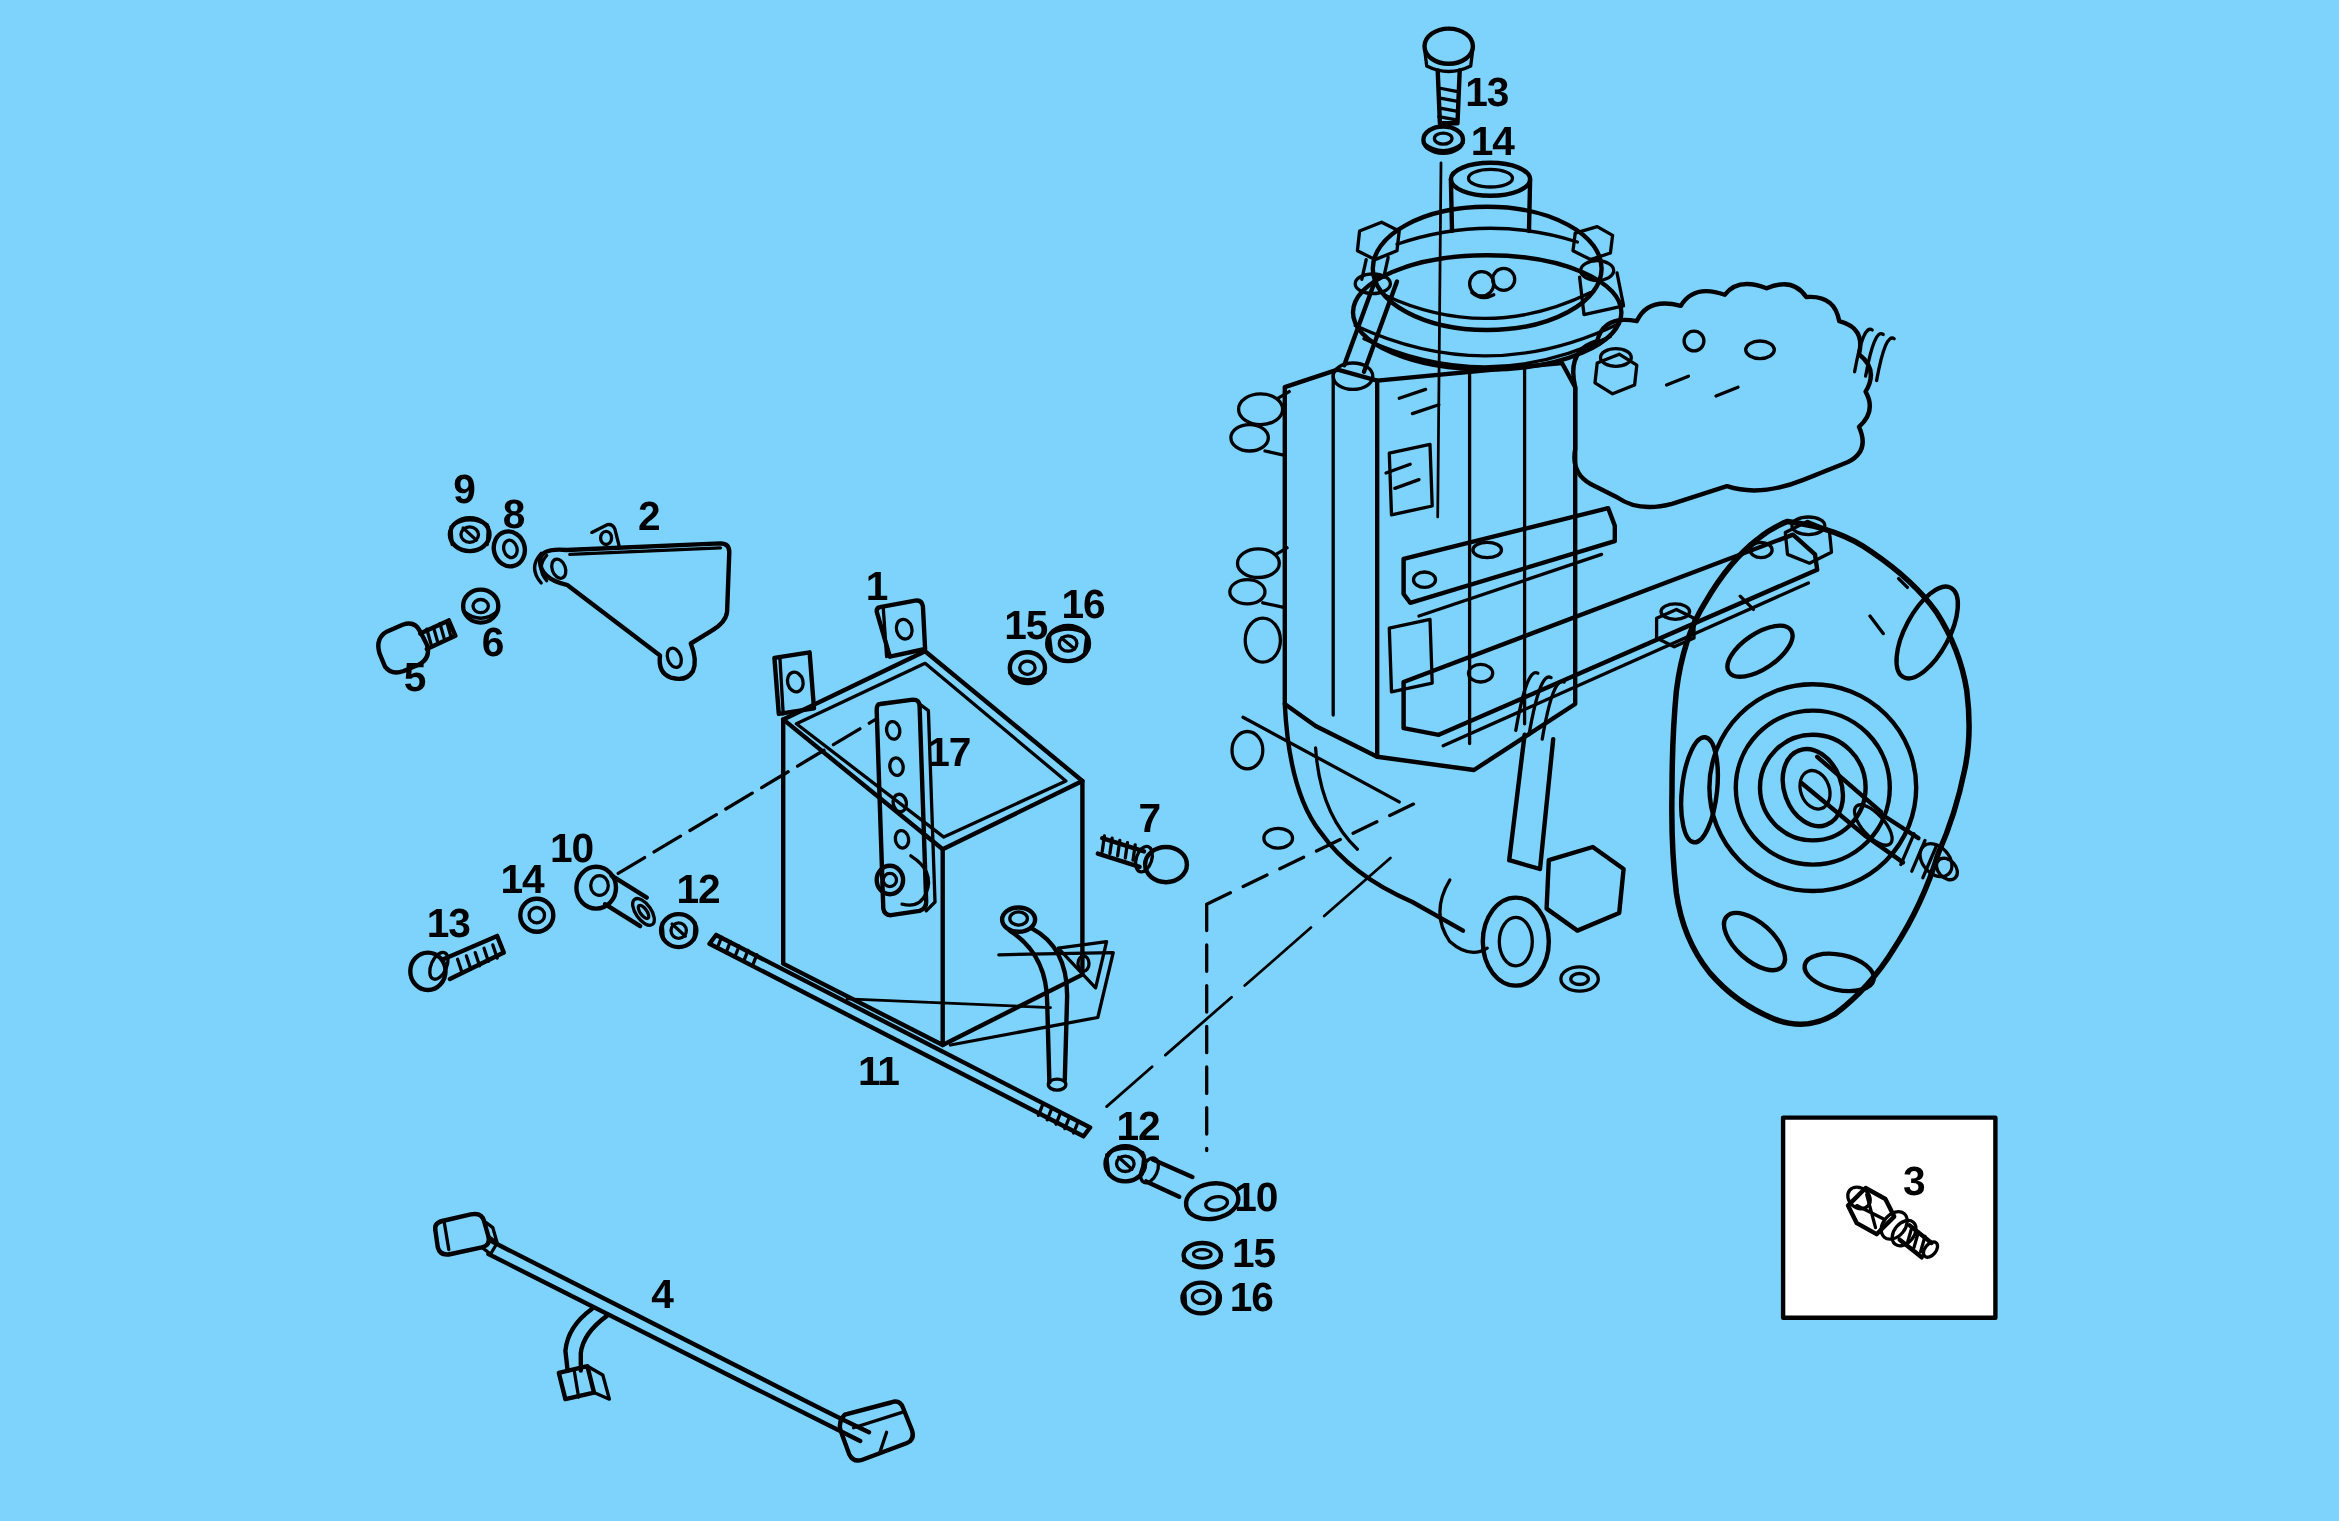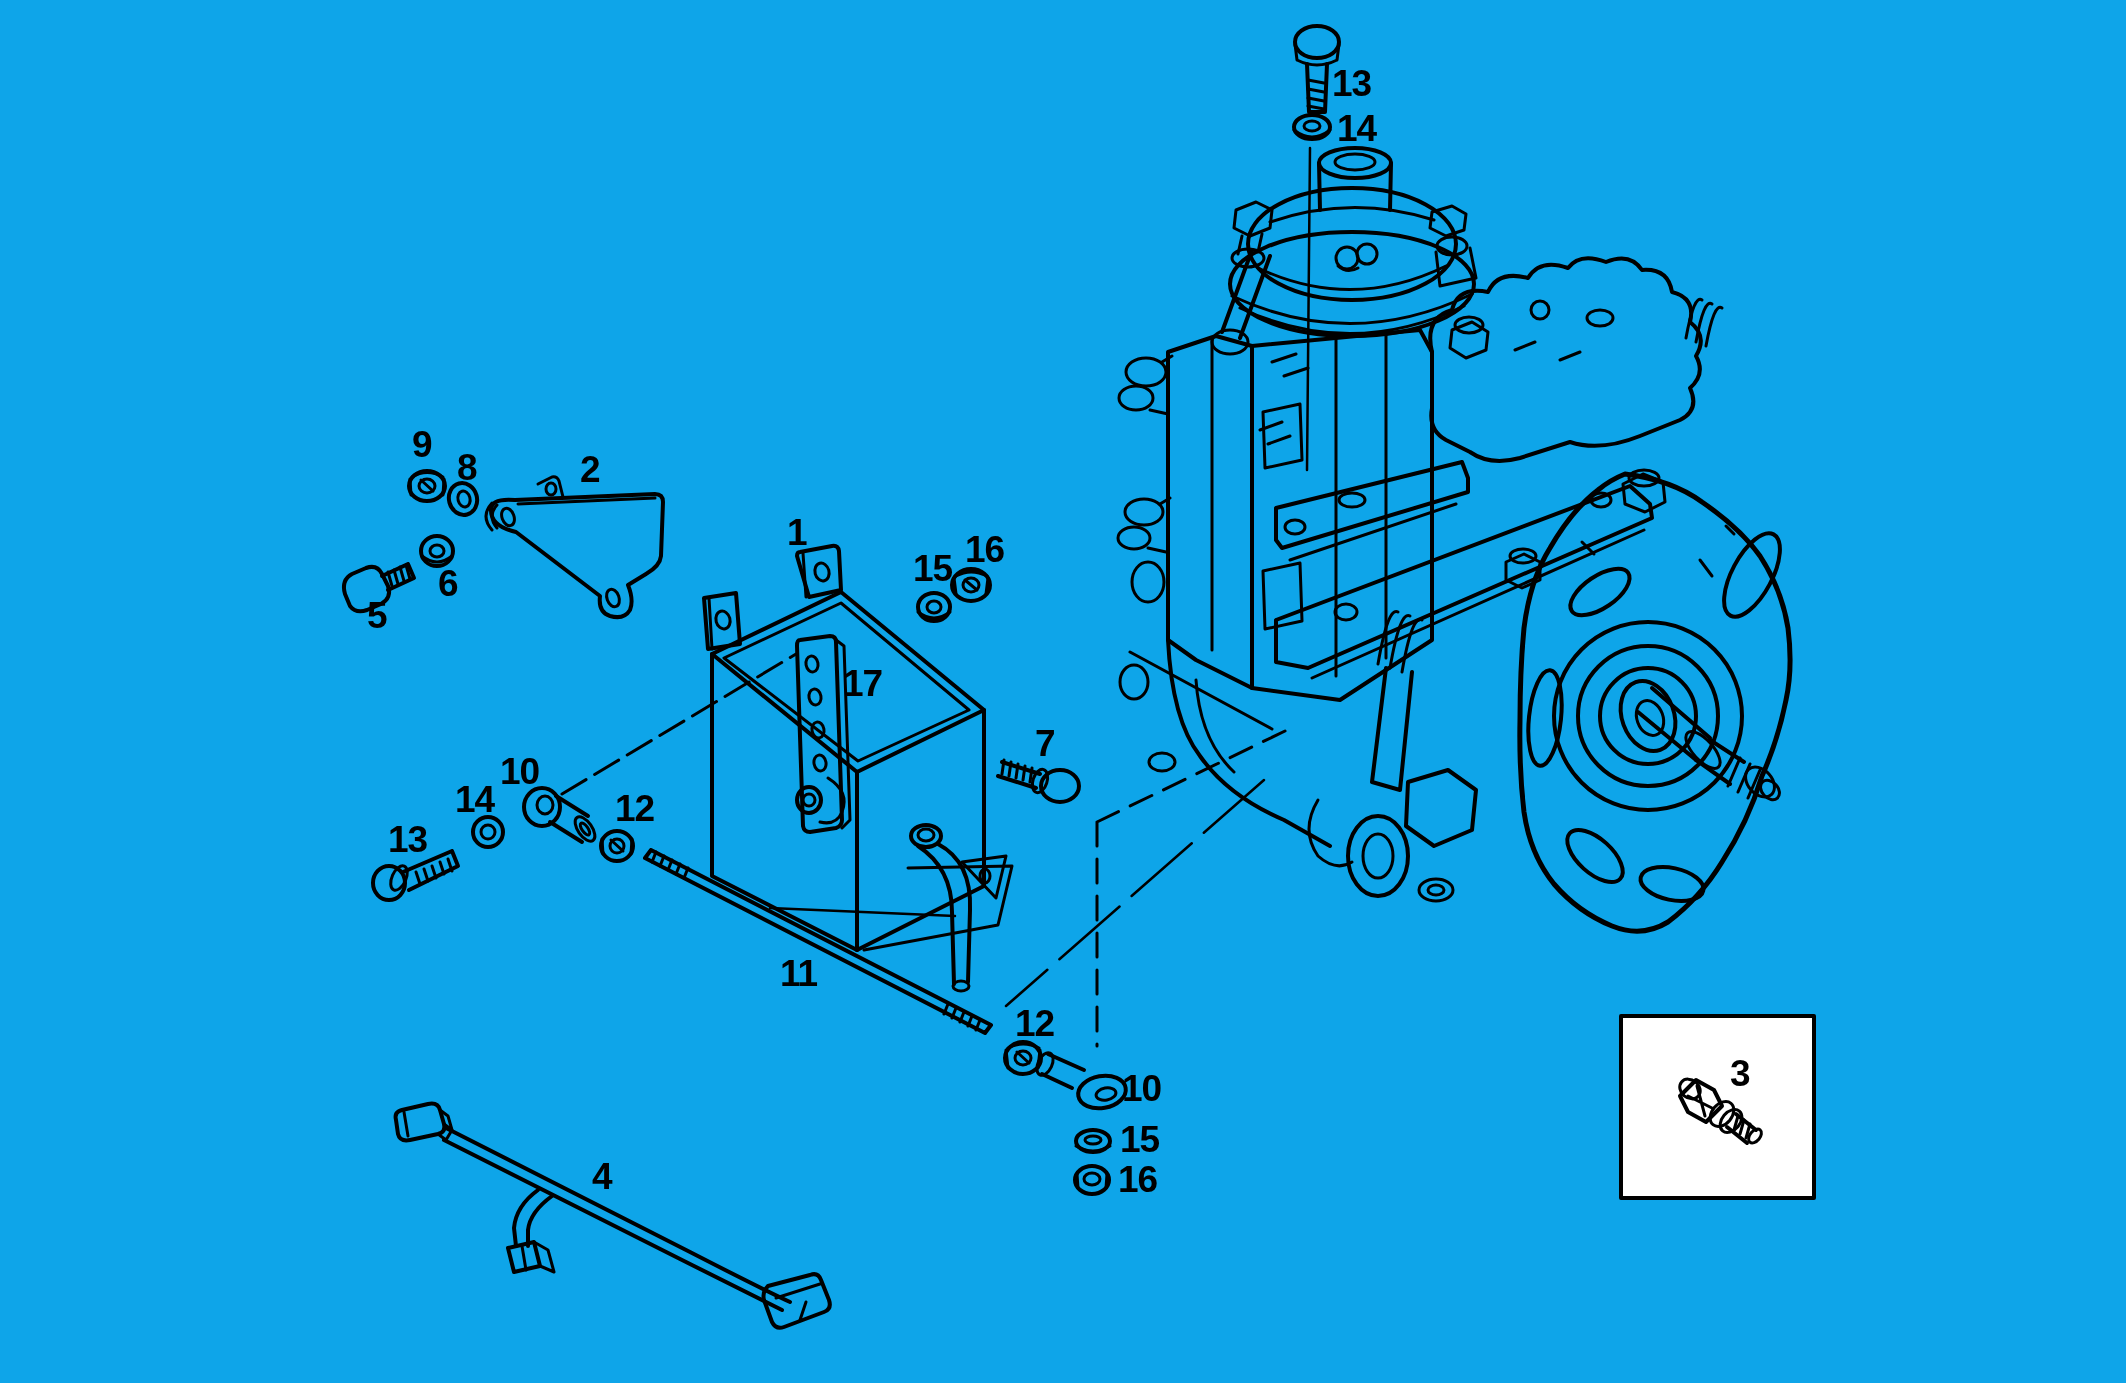--- a/index.html
+++ b/index.html
@@ -1,16 +1,16 @@
 <!DOCTYPE html>
 <html><head>
 <meta charset="utf-8">
 <style>
   html,body{margin:0;padding:0;background:#ffffff;}
-  .stage{position:relative;width:2126px;height:1383px;background:#0ea5e9;overflow:hidden;}
+  .stage{position:relative;width:2126px;height:1383px;background:#7dd3fc;overflow:hidden;}
   svg{display:block;}
   .ln{stroke:#000;fill:none;stroke-width:4;stroke-linecap:round;stroke-linejoin:round;}
   .ln2{stroke:#000;fill:none;stroke-width:3;stroke-linecap:round;stroke-linejoin:round;}
   .lnthin{stroke:#000;fill:none;stroke-width:2.5;stroke-linecap:round;stroke-linejoin:round;}
   .heavy{stroke-width:5;}
   .wfill{fill:#ffffff;stroke:#000;stroke-width:4;stroke-linejoin:round;}
   .plabel{font-family:"Liberation Sans",sans-serif;font-weight:700;font-size:37px;fill:#000;letter-spacing:-1px;}
 </style>
 </head>
 <body>

